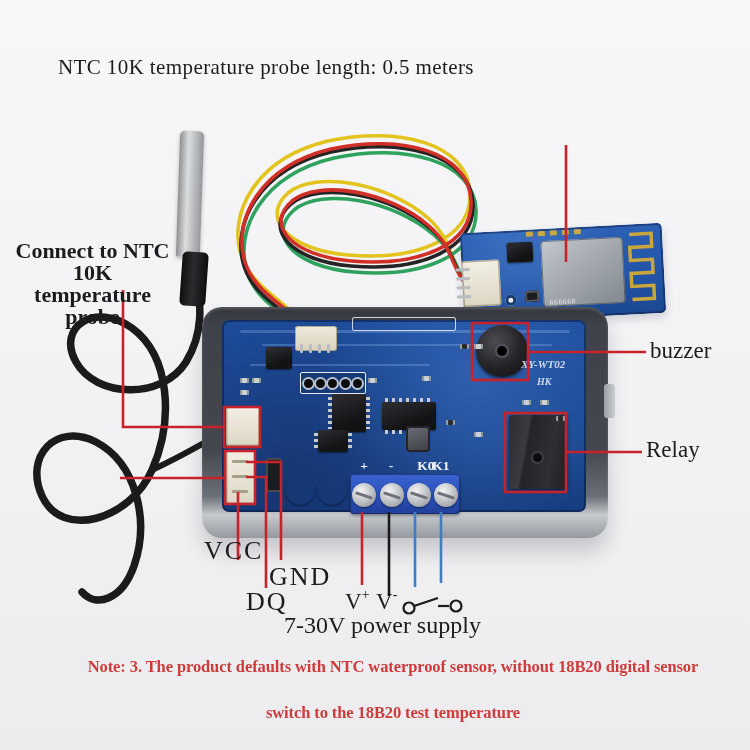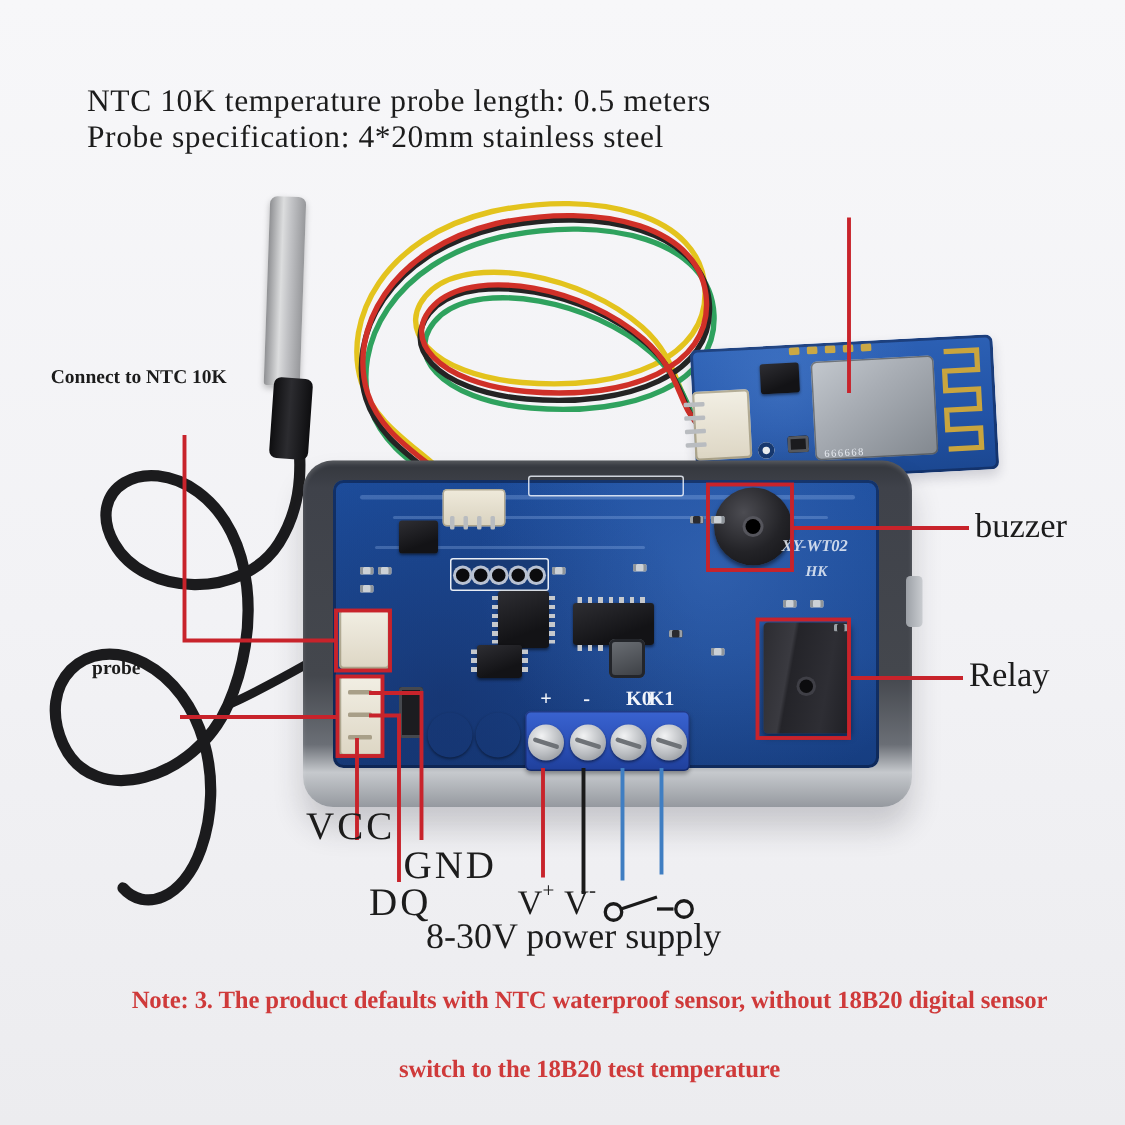--- a/index.html
+++ b/index.html
@@ -6,21 +6,21 @@
   #stage{
     position:relative;width:738px;height:750px;overflow:hidden;
     background:linear-gradient(180deg,#f7f7f9 0%,#f2f2f5 55%,#ececef 100%);
     font-family:Liberation Serif, serif;color:var(--text-black);padding-left:16px;
   }
   .abs{position:absolute;}
   .lbl{position:absolute;white-space:nowrap;line-height:1.05;color:var(--text-black);}
   .h1{font-size:21px;letter-spacing:.4px;font-weight:500;}
   .big{font-size:23px;}
   .pin-lbl{font-size:26px;letter-spacing:2px;}
-  .bold-note{font-weight:bold;font-size:13px;line-height:22px;text-align:center;}
+  .bold-note{font-weight:bold;font-size:22px;line-height:22px;text-align:center;}
   .note-red{position:absolute;width:100%;text-align:center;color:var(--note-red);
     font-weight:bold;font-size:16.5px;letter-spacing:-.1px;}
   sup.vsign{font-size:14px;vertical-align:top;line-height:1;position:relative;top:-2px;}
 
   
   #case{
     position:absolute;left:202px;top:307px;width:406px;height:231px;border-radius:20px;
     background:linear-gradient(180deg,#33363c 0%,#3f424a 8%,#44474d 62%,#6b6f76 82%,#c6c9cd 90%,#95999f 100%);
     box-shadow:0 14px 20px rgba(40,40,50,.20), inset 0 2px 3px rgba(255,255,255,.18);
   }
@@ -97,21 +97,20 @@
   .sw-sym{stroke:var(--line-black);stroke-width:2.2;fill:none;}
   .wire{fill:none;stroke-linecap:round;stroke-width:3.6;}
   .cable{fill:none;stroke:#1b1b1d;stroke-linecap:round;}
 </style>
 </head>
 <body>
 
 <div id="stage">
 
   <div class="lbl h1" style="left:58px;top:56px;">NTC 10K temperature probe length: 0.5 meters</div>
-  <div class="lbl h1" style="left:58px;top:80px;">Probe specification: 4*20mm stainless steel</div>
 
   <svg class="ov" width="750" height="750">
     <path class="cable" stroke-width="7.5" d="M195,252 C200,300 206,330 186,362 C162,400 96,398 76,362 C56,326 96,302 132,328 C170,356 174,420 152,470 C130,520 62,540 42,496 C24,456 56,422 96,442 C136,463 150,520 134,566 C122,600 96,608 82,592"></path>
     <path class="cable" stroke-width="6" d="M152,470 C185,455 208,440 228,430"></path>
     <path class="cable" stroke-width="5" d="M212,420 L242,427"></path>
     <path class="cable" stroke-width="5" d="M210,434 L242,439"></path>
   </svg>
 
   <svg class="ov" width="750" height="750">
     <g>
@@ -244,34 +243,34 @@
       <circle class="sw-sym" cx="409" cy="608" r="5.5"></circle>
       <line class="sw-sym" x1="414" y1="606" x2="438" y2="598"></line>
       <line class="sw-sym" x1="438" y1="606" x2="449" y2="606"></line>
       <circle class="sw-sym" cx="456" cy="606" r="5.5"></circle>
     </g>
   </svg>
 
 
   <div class="abs bold-note" style="left:5px;top:240px;width:175px;">
     <div>Connect to NTC 10K</div>
+    <div>temperature probe</div>
   </div>
 
   <div class="abs bold-note" style="left:10px;top:434px;width:135px;">
-    <div>probe</div>
   </div>
 
   <div class="lbl big" style="left:650px;top:339px;">buzzer</div>
   <div class="lbl big" style="left:646px;top:438px;">Relay</div>
 
   <div class="lbl pin-lbl" style="left:204px;top:537px;">VCC</div>
   <div class="lbl pin-lbl" style="left:269px;top:563px;">GND</div>
   <div class="lbl pin-lbl" style="left:246px;top:588px;">DQ</div>
 
   <div class="lbl big" style="left:345px;top:590px;"><span>V</span><sup class="vsign">+</sup></div>
   <div class="lbl big" style="left:376px;top:590px;"><span>V</span><sup class="vsign">-</sup></div>
 
-  <div class="lbl" style="left:284px;top:613px;font-size:24px;">8-30V power supply</div>
+  <div class="lbl" style="left:284px;top:613px;font-size:24px;">7-30V power supply</div>
 
   <div class="note-red" style="top:657px;">Note: 3. The product defaults with NTC waterproof sensor, without 18B20 digital sensor</div>
   <div class="note-red" style="top:703px;">switch to the 18B20 test temperature</div>
 
 </div>
 
 </body></html>

